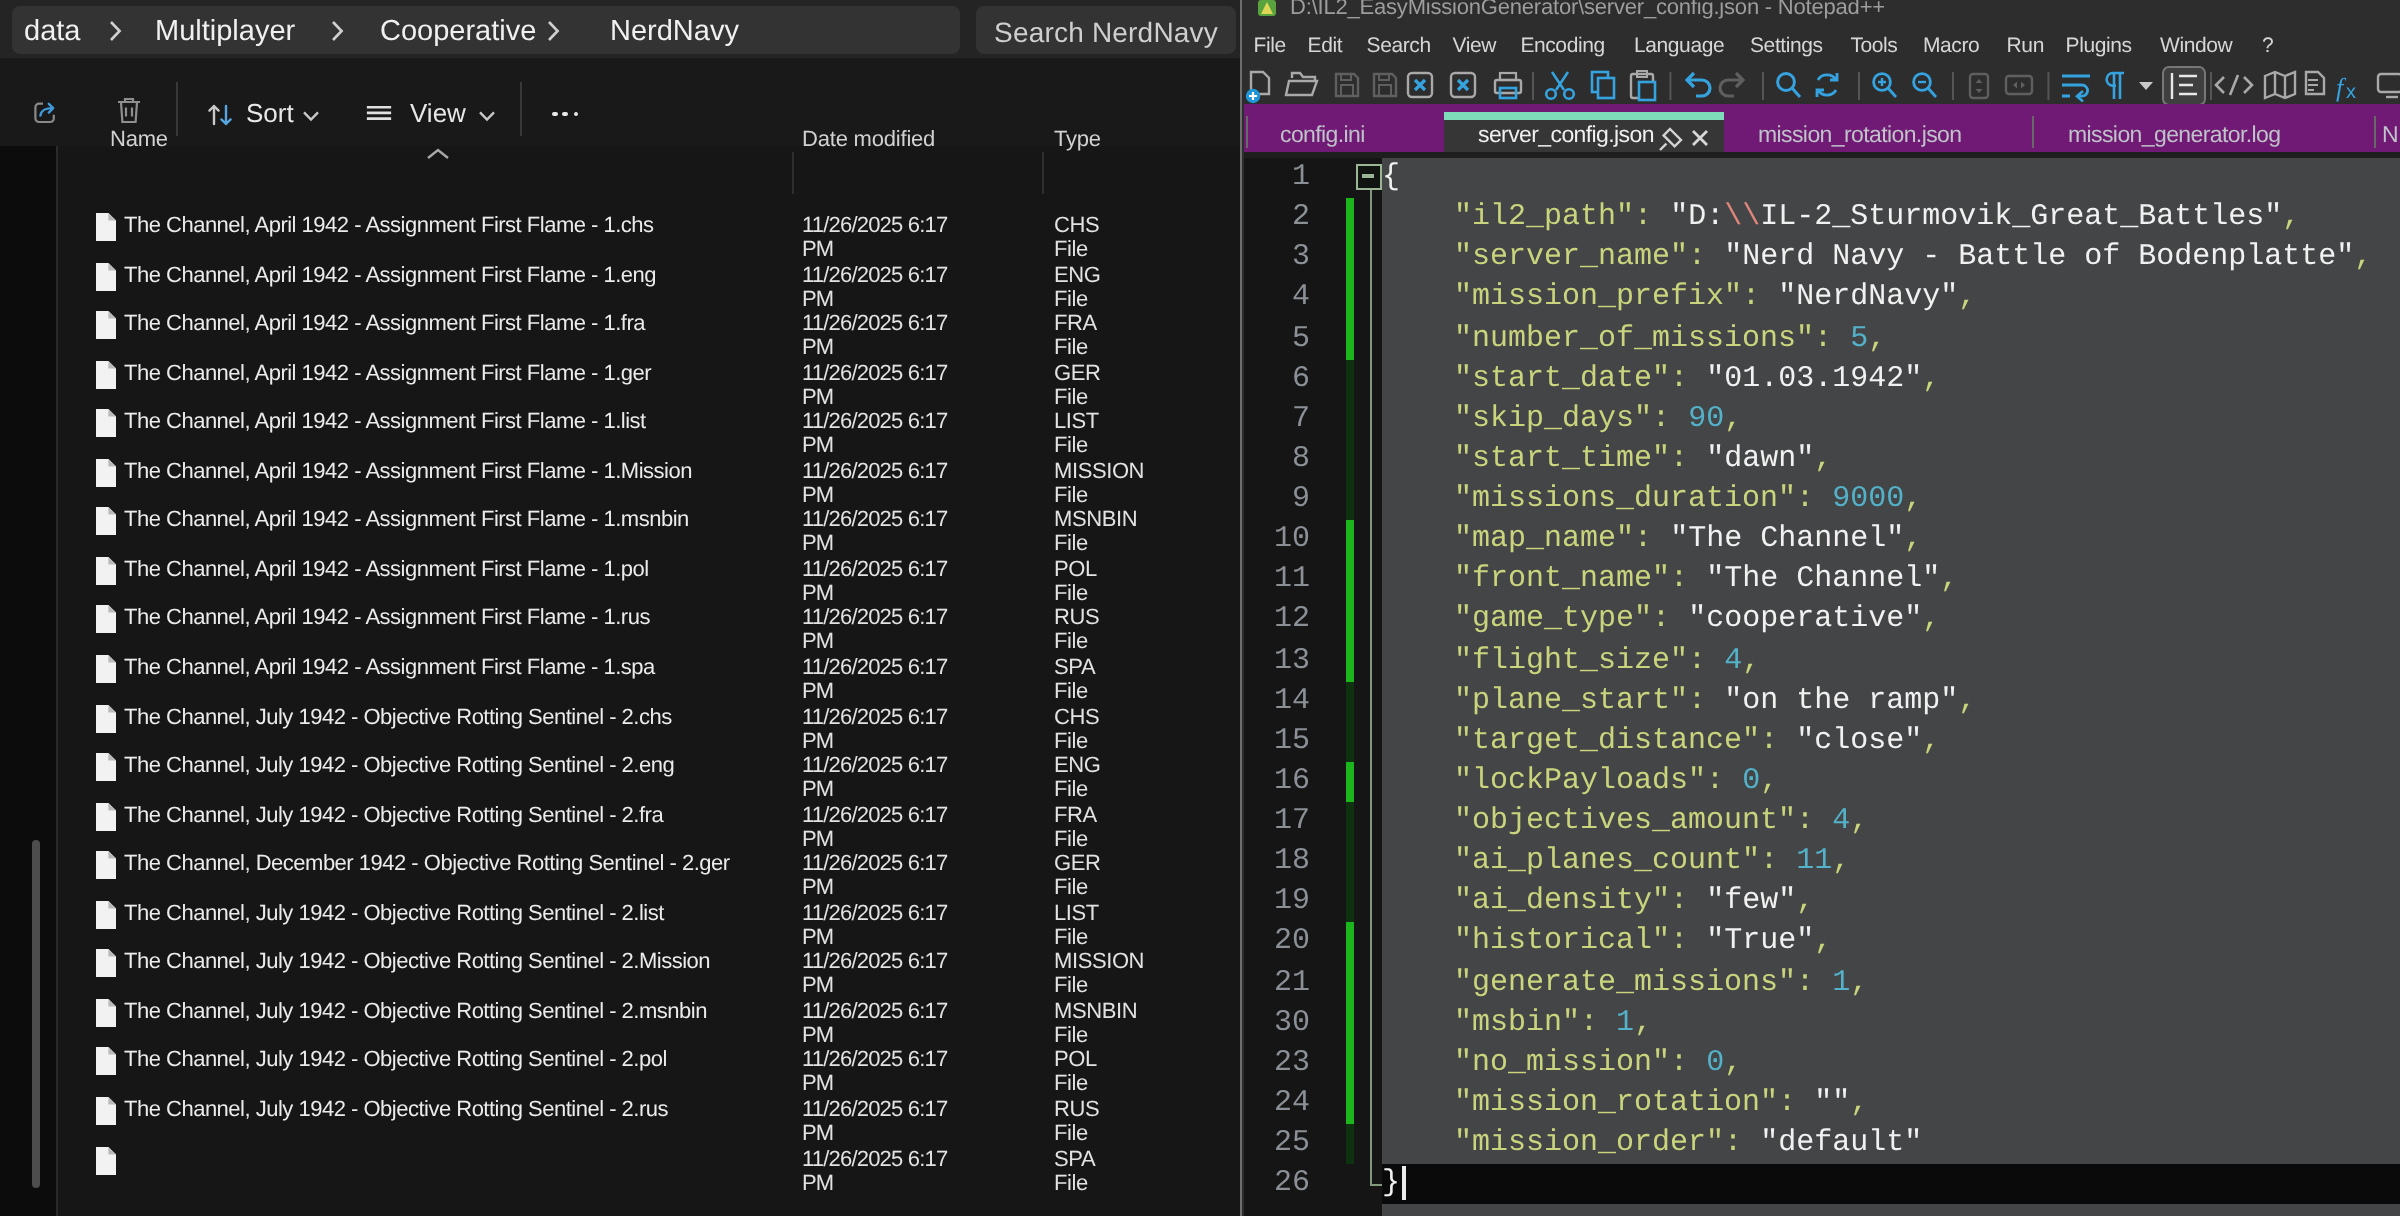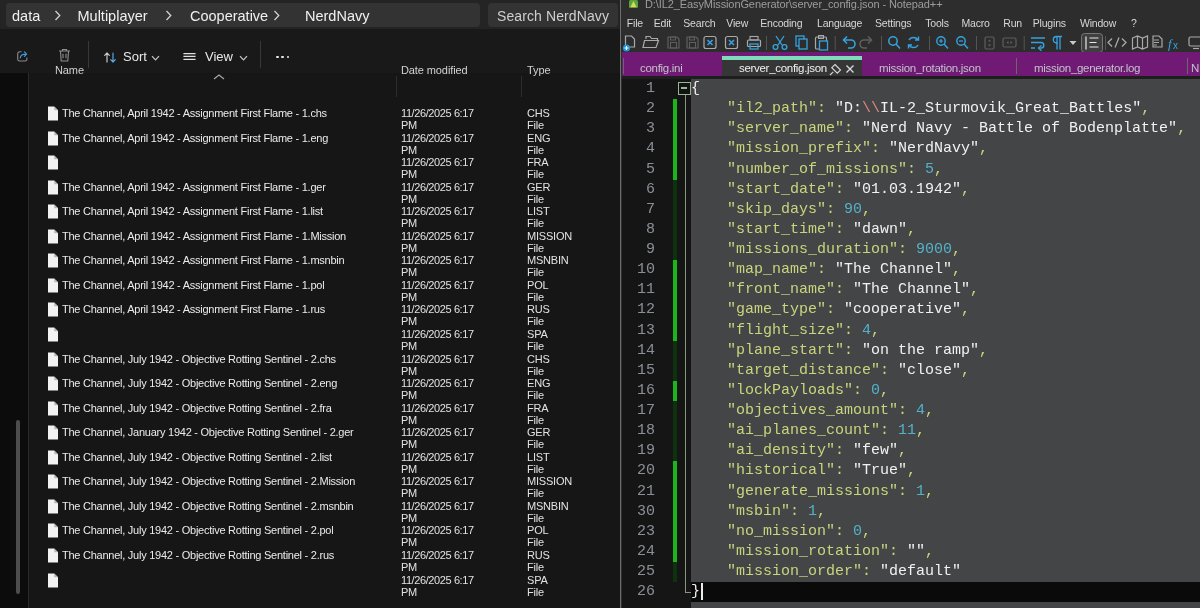--- a/index.html
+++ b/index.html
@@ -133,20 +133,21 @@
         </svg>
 <span class="fname">The Channel, April 1942 - Assignment First Flame - 1.eng</span>
         <span class="fdate">11/26/2025 6:17 PM</span>
         <span class="ftype">ENG File</span>
       </div>
 <div class="frow" style="top:150.0px">
 <svg class="ficon" width="12" height="15" viewBox="0 0 12 15">
           <path d="M1 0.5 H7.2 L11 4.3 V14.5 H1 Z" fill="#f2f2f2"></path>
           <path d="M7.2 0.5 L11 4.3 H7.2 Z" fill="#b9b9b9"></path>
         </svg>
+<span class="fname">The Channel, April 1942 - Assignment First Flame - 1.fra</span>
         <span class="fdate">11/26/2025 6:17 PM</span>
         <span class="ftype">FRA File</span>
       </div>
 <div class="frow" style="top:174.6px">
 <svg class="ficon" width="12" height="15" viewBox="0 0 12 15">
           <path d="M1 0.5 H7.2 L11 4.3 V14.5 H1 Z" fill="#f2f2f2"></path>
           <path d="M7.2 0.5 L11 4.3 H7.2 Z" fill="#b9b9b9"></path>
         </svg>
 <span class="fname">The Channel, April 1942 - Assignment First Flame - 1.ger</span>
         <span class="fdate">11/26/2025 6:17 PM</span>
@@ -195,20 +196,21 @@
         </svg>
 <span class="fname">The Channel, April 1942 - Assignment First Flame - 1.rus</span>
         <span class="fdate">11/26/2025 6:17 PM</span>
         <span class="ftype">RUS File</span>
       </div>
 <div class="frow" style="top:321.9px">
 <svg class="ficon" width="12" height="15" viewBox="0 0 12 15">
           <path d="M1 0.5 H7.2 L11 4.3 V14.5 H1 Z" fill="#f2f2f2"></path>
           <path d="M7.2 0.5 L11 4.3 H7.2 Z" fill="#b9b9b9"></path>
         </svg>
+<span class="fname">The Channel, April 1942 - Assignment First Flame - 1.spa</span>
         <span class="fdate">11/26/2025 6:17 PM</span>
         <span class="ftype">SPA File</span>
       </div>
 <div class="frow" style="top:346.5px">
 <svg class="ficon" width="12" height="15" viewBox="0 0 12 15">
           <path d="M1 0.5 H7.2 L11 4.3 V14.5 H1 Z" fill="#f2f2f2"></path>
           <path d="M7.2 0.5 L11 4.3 H7.2 Z" fill="#b9b9b9"></path>
         </svg>
 <span class="fname">The Channel, July 1942 - Objective Rotting Sentinel - 2.chs</span>
         <span class="fdate">11/26/2025 6:17 PM</span>
@@ -230,21 +232,21 @@
         </svg>
 <span class="fname">The Channel, July 1942 - Objective Rotting Sentinel - 2.fra</span>
         <span class="fdate">11/26/2025 6:17 PM</span>
         <span class="ftype">FRA File</span>
       </div>
 <div class="frow" style="top:420.2px">
 <svg class="ficon" width="12" height="15" viewBox="0 0 12 15">
           <path d="M1 0.5 H7.2 L11 4.3 V14.5 H1 Z" fill="#f2f2f2"></path>
           <path d="M7.2 0.5 L11 4.3 H7.2 Z" fill="#b9b9b9"></path>
         </svg>
-<span class="fname">The Channel, January 1942 - Objective Rotting Sentinel - 2.ger</span>
+<span class="fname">The Channel, December 1942 - Objective Rotting Sentinel - 2.ger</span>
         <span class="fdate">11/26/2025 6:17 PM</span>
         <span class="ftype">GER File</span>
       </div>
 <div class="frow" style="top:444.7px">
 <svg class="ficon" width="12" height="15" viewBox="0 0 12 15">
           <path d="M1 0.5 H7.2 L11 4.3 V14.5 H1 Z" fill="#f2f2f2"></path>
           <path d="M7.2 0.5 L11 4.3 H7.2 Z" fill="#b9b9b9"></path>
         </svg>
 <span class="fname">The Channel, July 1942 - Objective Rotting Sentinel - 2.list</span>
         <span class="fdate">11/26/2025 6:17 PM</span>

